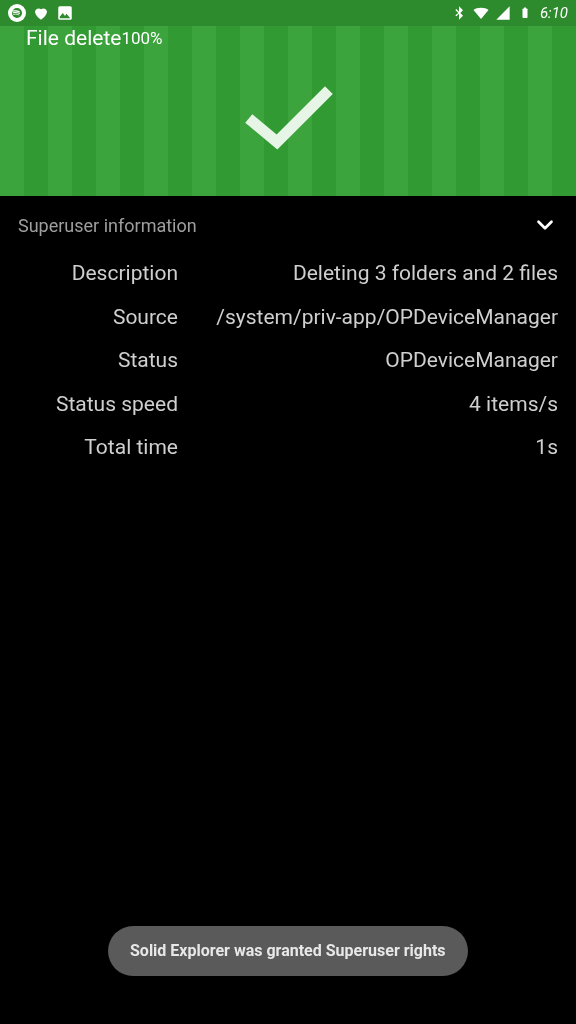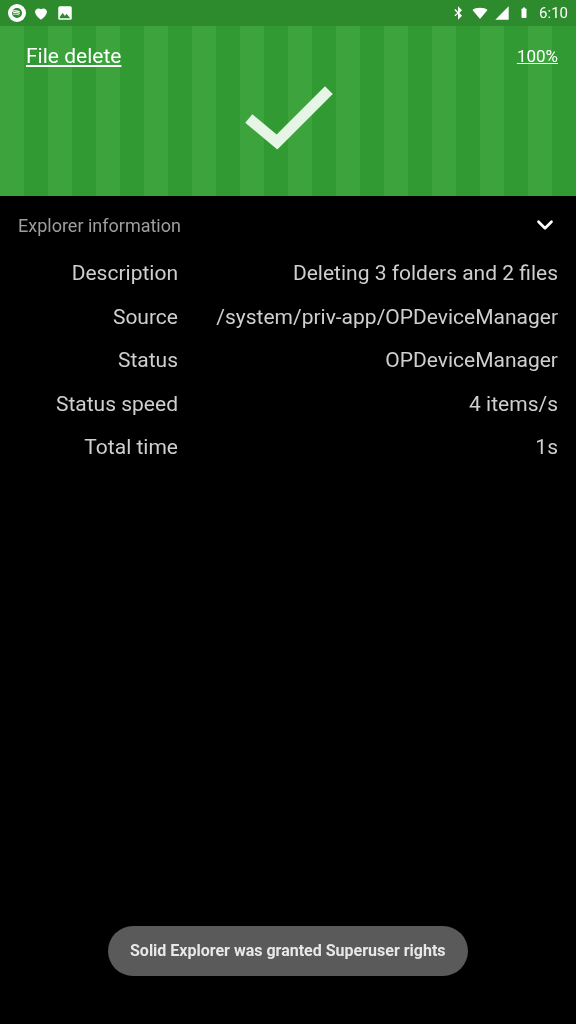--- a/index.html
+++ b/index.html
@@ -15,45 +15,43 @@
     height: 26px;
     background: #2d8a2d;
     display: flex;
     align-items: center;
     justify-content: space-between;
     padding: 0 8px;
     font-size: 14px;
     color: #fff;
   }
   .status-left { display: flex; gap: 6px; align-items: center; }
-  .status-right { display: flex; gap: 4px; align-items: flex-end; }
+  .status-right { display: flex; gap: 4px; align-items: flex-end; font-style: italic; }
   .status-icon {
     width: 18px; height: 18px;
     display: inline-flex; align-items: center; justify-content: center;
   }
   .status-icon.circle {
     width: 18px; height: 18px; border-radius: 50%; background: #fff;
     display:inline-flex;align-items:center;justify-content:center;
   }
   .header {
     background: #34a034;
     background-image: repeating-linear-gradient(90deg,
       rgba(255,255,255,0.04) 0 24px,
       rgba(0,0,0,0.04) 24px 48px);
     height: 170px;
     position: relative;
   }
   .header-bar {
     display: flex;
-    justify-content: space-between;
     align-items: center;
-    padding: 18px 18px 0 26px;
+    padding: 0 18px 0 26px;
     color: #fff;
     font-size: 21px;
-    text-decoration: underline;
   }
   .header-bar .pct { font-size: 17px; }
   .check-wrap {
     position: absolute;
     left: 0; right: 0; top: 54px;
     display: flex; justify-content: center;
   }
   .section-header {
     display: flex;
     align-items: center;
@@ -159,21 +157,21 @@
     <div class="check-wrap">
       <span>
         <svg width="110" height="80" viewBox="0 0 110 80">
           <path d="M20 42 L44 62 L92 14" stroke="#e6f5e6" stroke-width="11" fill="none" stroke-linecap="square"></path>
         </svg>
       </span>
     </div>
   </div>
 
   <div class="section-header">
-    <span>Explorer information</span>
+    <span>Superuser information</span>
     <span class="chev">
       <svg viewBox="0 0 24 24" width="26" height="26">
           <path d="M6 9l6 6 6-6" stroke="#fff" stroke-width="2.5" fill="none" stroke-linecap="round" stroke-linejoin="round"></path>
         </svg>
     </span>
   </div>
 
   <div class="info-table">
     <div class="info-row">
       <div class="info-label">Description</div>

